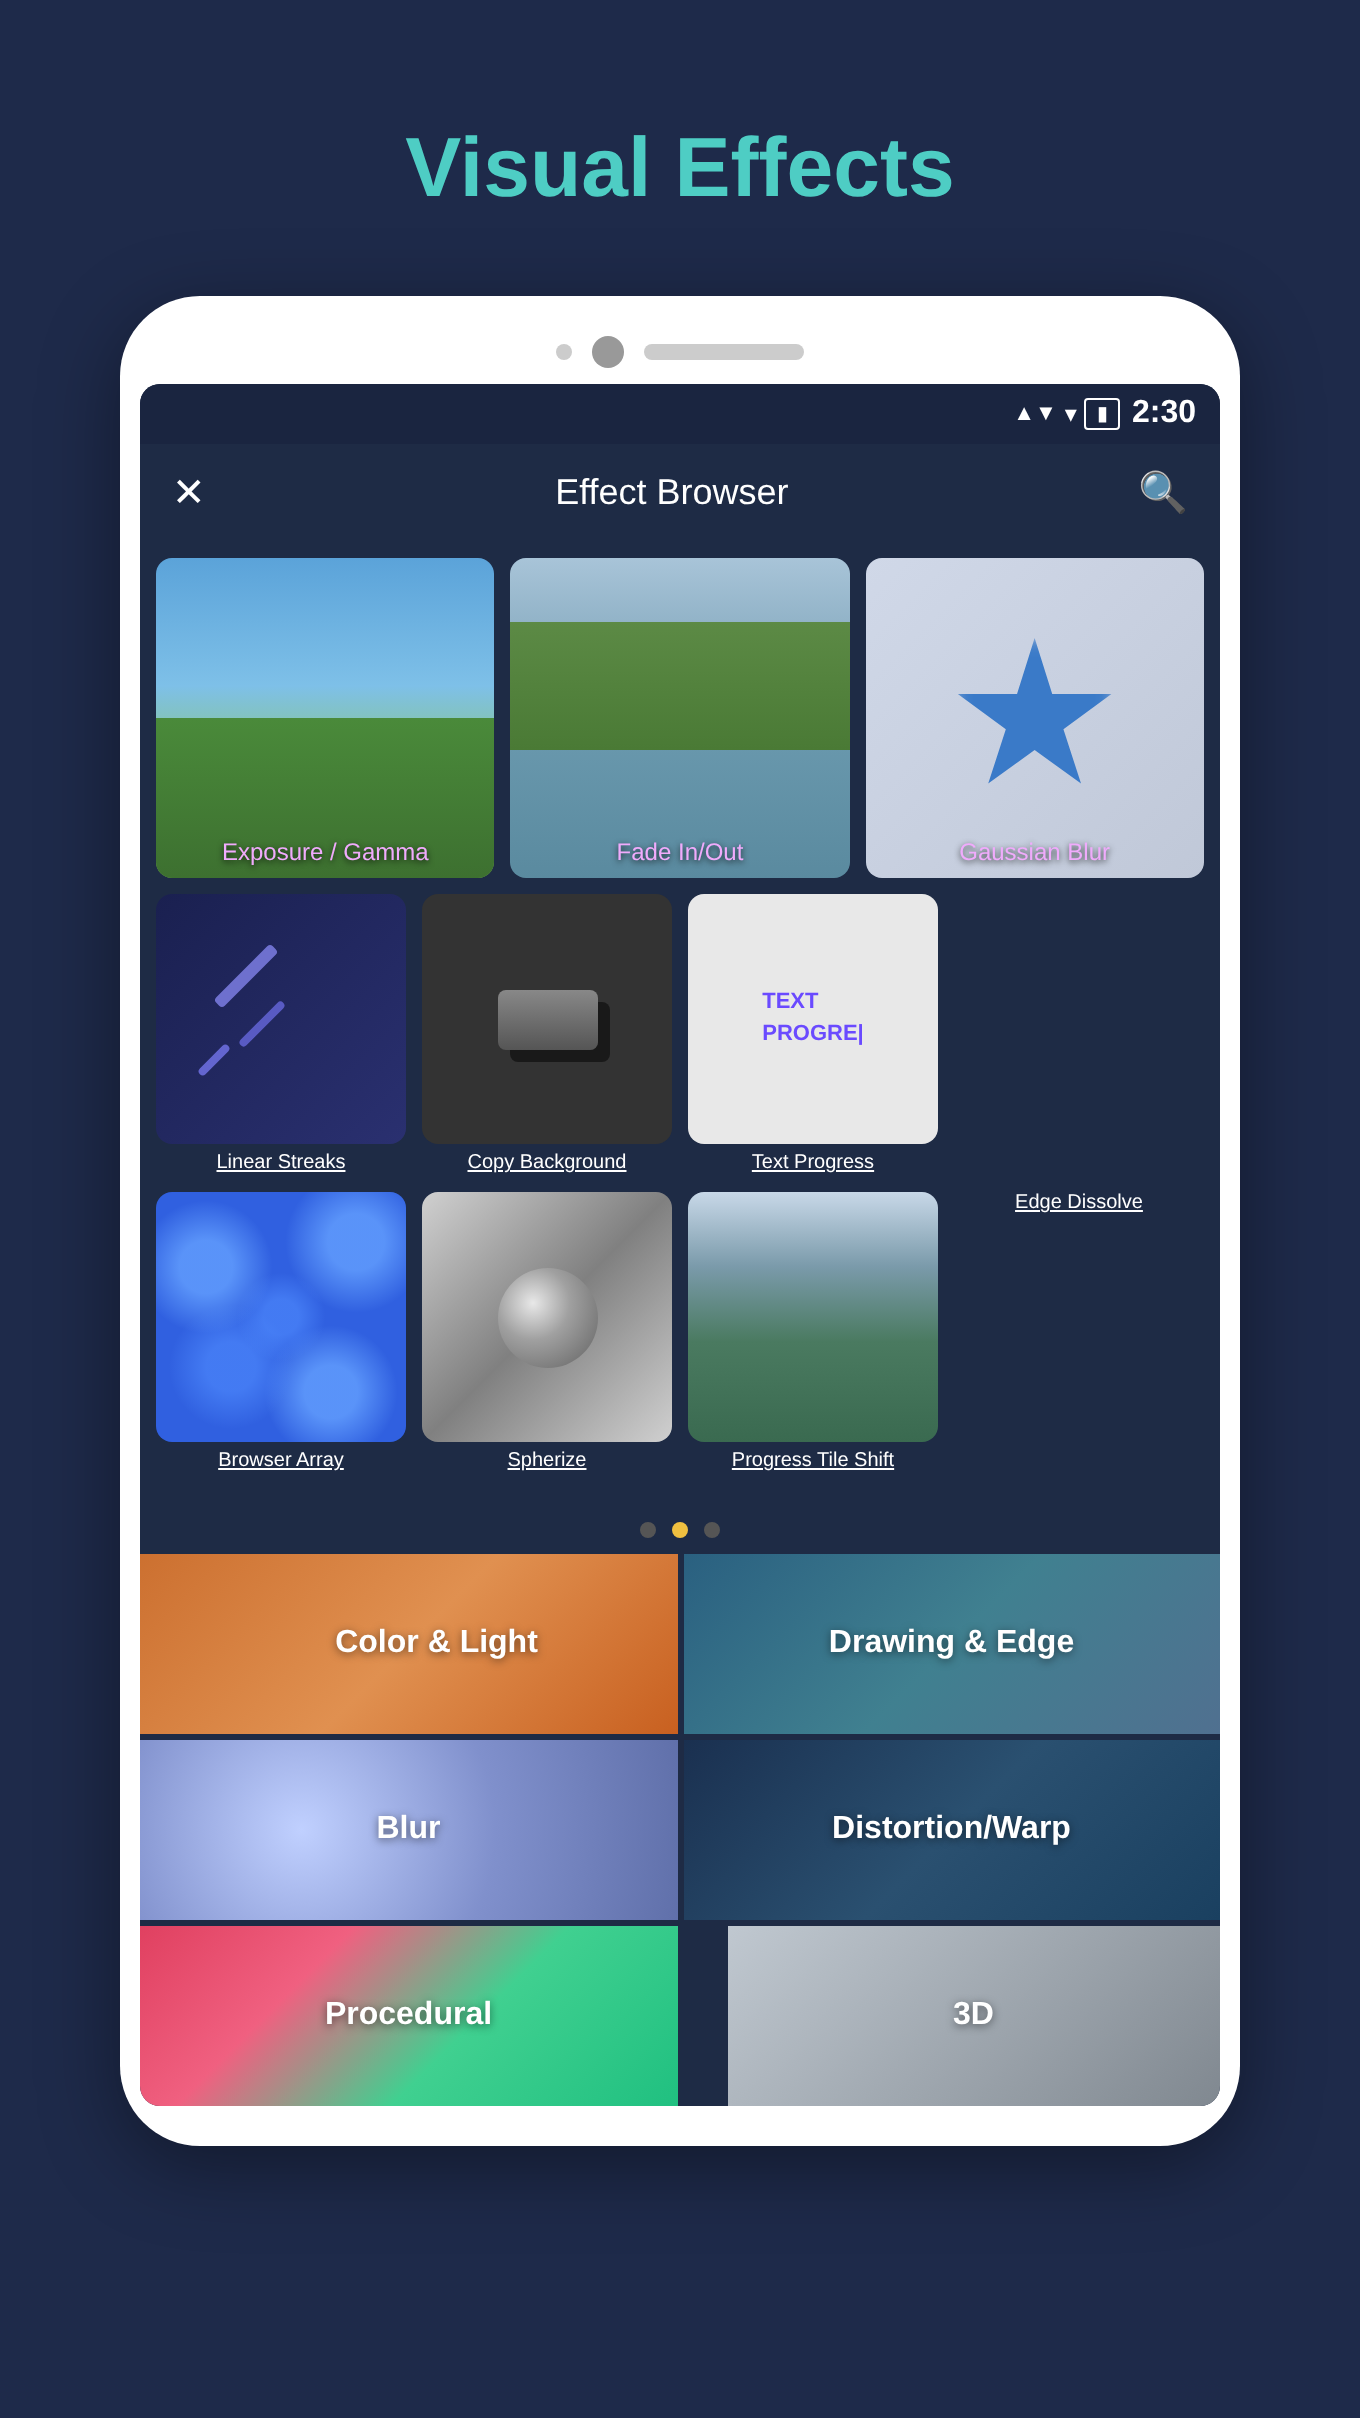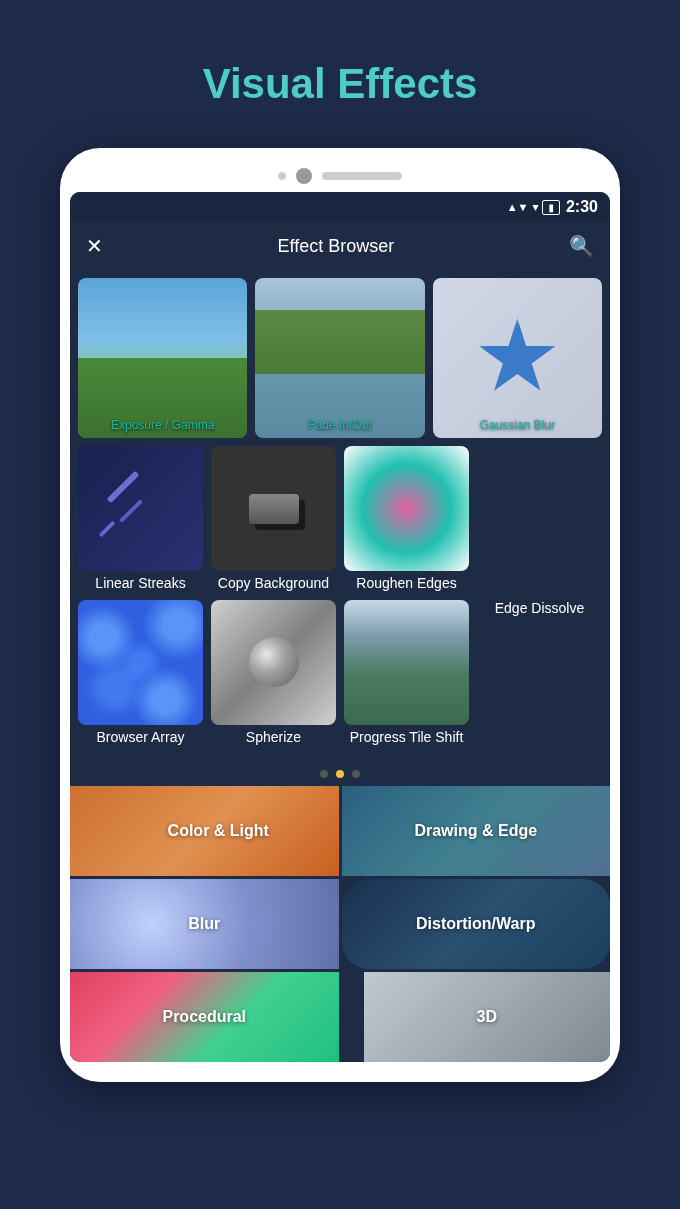--- a/index.html
+++ b/index.html
@@ -131,21 +131,21 @@
       height: 160px;
       min-width: 0;
     }
 
     .featured-item-label {
       position: absolute;
       bottom: 6px;
       left: 0;
       right: 0;
       text-align: center;
-      color: #14b8a6;
+      color: #f0abfc;
       font-size: 12px;
       font-weight: 500;
       text-shadow: 0 1px 3px rgba(0,0,0,0.8);
     }
 
     
     .sky-bg {
       background: linear-gradient(180deg, #5ba3d9 0%, #7ec0e8 40%, #8cc870 70%, #6a9e50 100%);
       width: 100%;
       height: 100%;
@@ -220,23 +220,24 @@
     .effect-thumb {
       width: 100%;
       aspect-ratio: 1;
       border-radius: 8px;
       overflow: hidden;
       margin-bottom: 4px;
     }
 
     .effect-name {
       color: white;
-      font-size: 14px;
+      font-size: 10px;
       text-align: center;
       line-height: 1.2;
+      text-decoration: underline;
     }
 
     .linear-streaks-inner {
       width: 100%;
       height: 100%;
       background: linear-gradient(135deg, #1a2050 0%, #2a3070 100%);
       position: relative;
       overflow: hidden;
     }
 
@@ -393,21 +394,20 @@
     .cat-drawing {
       background: linear-gradient(135deg, #2a6080 0%, #408090 50%, #507090 100%);
     }
 
     .cat-blur {
       background: radial-gradient(circle at 30% 50%, #c0d0ff 0%, #8090cc 50%, #6070aa 100%);
     }
 
     .cat-distortion {
       background: linear-gradient(135deg, #1a3050 0%, #2a5070 50%, #1a4060 100%);
-      border-radius: 27px;
     }
 
     .cat-procedural {
       background: linear-gradient(135deg, #e04060 0%, #f06080 30%, #40d090 60%, #20c080 100%);
     }
 
     .cat-3d {
       background: linear-gradient(135deg, #c0c8d0 0%, #a0a8b0 50%, #808890 100%);
       margin-left: 22px;
     }
@@ -492,27 +492,29 @@
 
         <div class="effect-item">
           <div class="effect-thumb">
             <div class="thumb-copy">
               <div class="copy-shape"></div>
             </div>
           </div>
           <span class="effect-name">Copy Background</span>
         </div>
 
+
         <div class="effect-item">
           <div class="effect-thumb">
-            <div class="thumb-roughen"></div>
+            <div class="thumb-text-progress">
+              <div class="text-progress-inner">TEXT<br>PROGRE|</div>
+            </div>
           </div>
-          <span class="effect-name">Roughen Edges</span>
-        </div>
-
+          <span class="effect-name">Text Progress</span>
+        </div>
       </div>
 
       <div class="effect-grid">
 
         <div class="effect-item">
           <div class="effect-thumb">
             <div class="hex-pattern"></div>
           </div>
           <span class="effect-name">Browser Array</span>
         </div>

